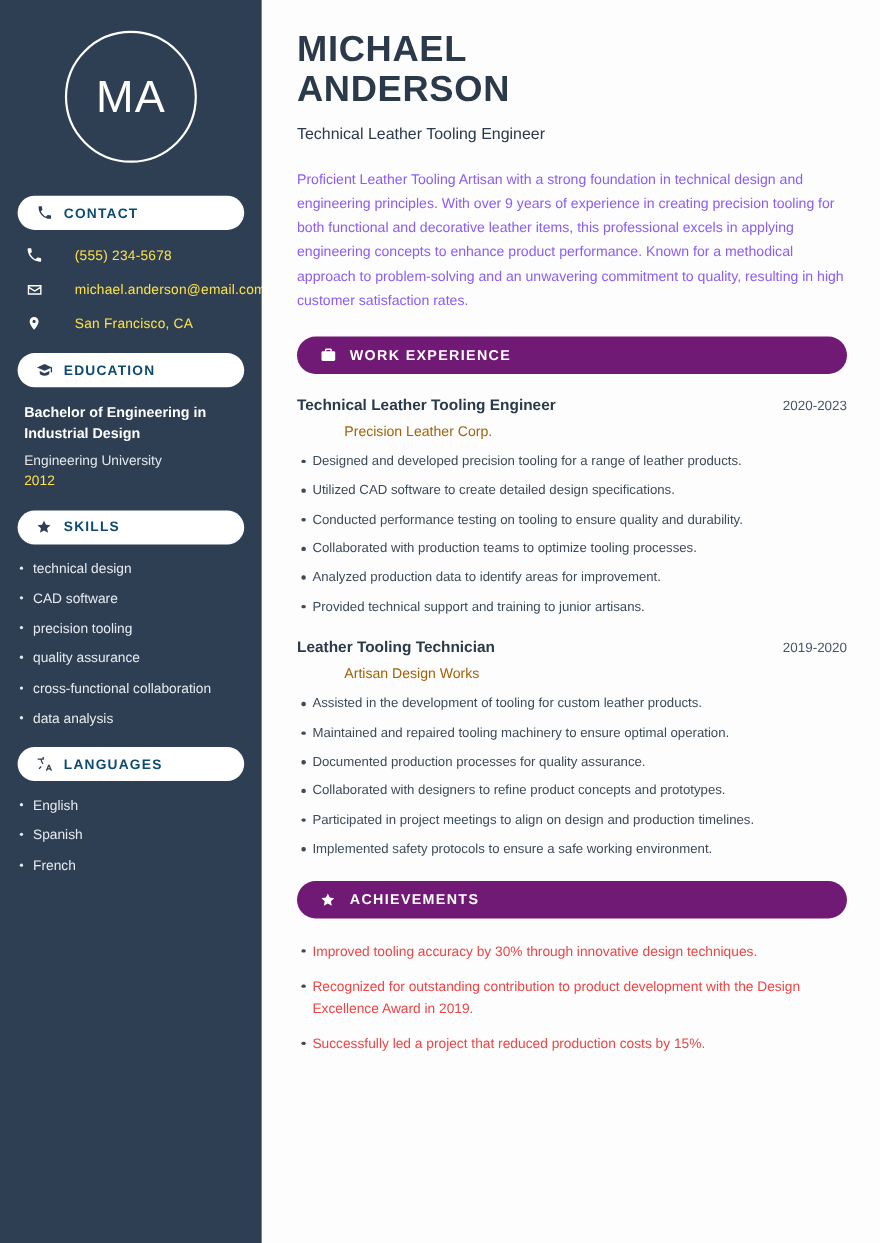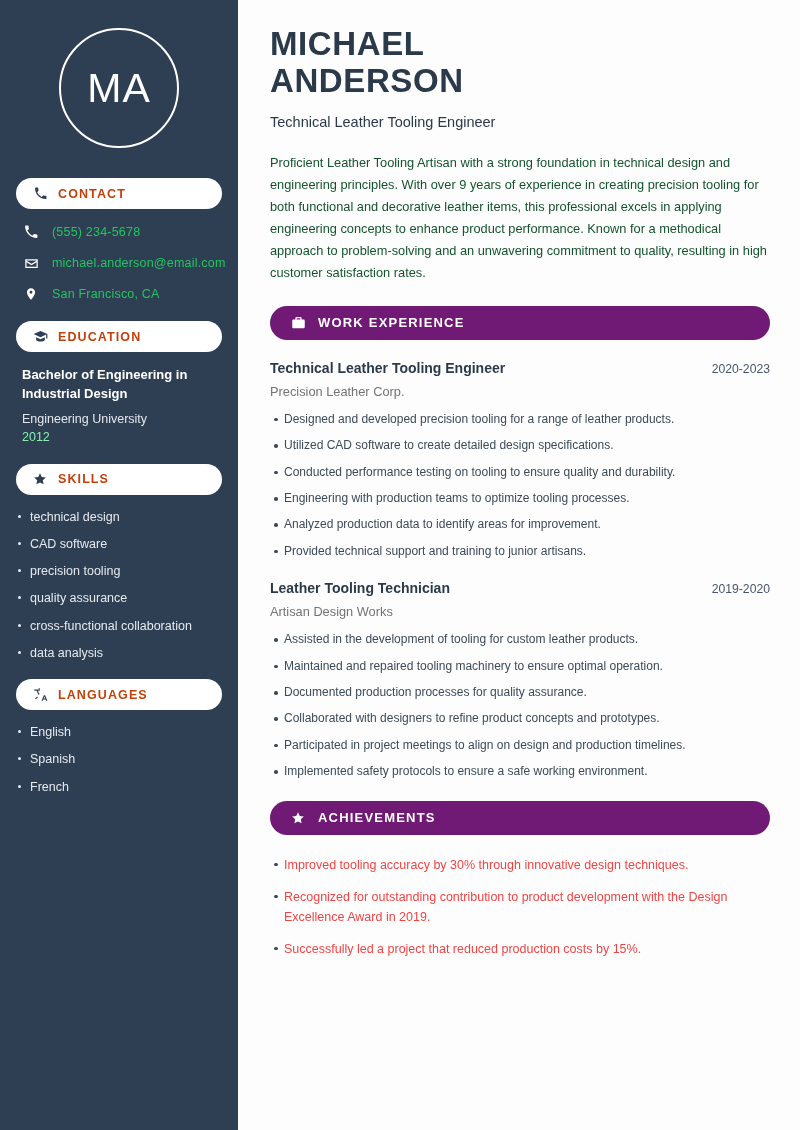--- a/index.html
+++ b/index.html
@@ -47,21 +47,21 @@
     justify-content: center;
     font-size: 41px;
     letter-spacing: 1px;
     font-weight: 400;
     color: #ffffff;
     font-family: "Liberation Sans", sans-serif;
   }
 
   .side-head {
     background: #ffffff;
-    color: #c2410c;
+    color: #0c4a6e;
     border-radius: 20px;
     height: 31px;
     margin: 0 16px 14px 16px;
     display: flex;
     align-items: center;
     padding: 0 16px;
     box-sizing: border-box;
   }
   .side-head .sh-icon {
     width: 16px;
@@ -93,43 +93,44 @@
     height: 18px;
     margin-right: 12px;
     display: flex;
     align-items: center;
     justify-content: center;
     color: #ffffff;
     flex: 0 0 18px;
   }
   .contact-row .ct {
     font-size: 12.5px;
-    color: #22c55e;
+    color: #fde047;
     letter-spacing: .2px;
+    margin-left: 16px;
   }
 
   .edu-block {
     padding: 0 22px;
     margin-bottom: 20px;
   }
   .edu-degree {
     font-size: 13px;
     font-weight: bold;
     line-height: 1.45;
     color: #ffffff;
     margin-bottom: 8px;
   }
   .edu-school {
     font-size: 12.5px;
     color: #e3e7ec;
     margin-bottom: 4px;
   }
   .edu-year {
     font-size: 12.5px;
-    color: #86efac;
+    color: #fde047;
   }
 
   .bullet-list {
     padding: 0 22px 0 30px;
     margin: 0 0 18px 0;
     list-style: none;
   }
   .bullet-list li {
     position: relative;
     font-size: 12.5px;
@@ -165,21 +166,21 @@
   }
   .job-title {
     font-size: 14.5px;
     color: #2b3a4a;
     margin-top: 14px;
     margin-bottom: 22px;
   }
   .summary {
     font-size: 12.8px;
     line-height: 1.72;
-    color: #14532d;
+    color: #8b5cf6;
     margin-bottom: 22px;
   }
 
   .section-head {
     background: #701a75;
     border-radius: 20px;
     height: 34px;
     display: flex;
     align-items: center;
     padding: 0 20px;
@@ -213,23 +214,24 @@
     font-weight: bold;
     color: #2b3a4a;
   }
   .job-dates {
     font-size: 12.2px;
     color: #46566a;
     white-space: nowrap;
   }
   .job-company {
     font-size: 12.8px;
-    color: #737373;
+    color: #a16207;
     margin-top: 8px;
     margin-bottom: 12px;
+    margin-left: 43px;
   }
   .job-bullets {
     list-style: none;
     margin: 0;
     padding: 0 0 0 14px;
   }
   .job-bullets li {
     position: relative;
     font-size: 12px;
     color: #3c4a59;
@@ -389,21 +391,21 @@
     <div class="job">
       <div class="job-row">
         <div class="job-pos">Technical Leather Tooling Engineer</div>
         <div class="job-dates">2020-2023</div>
       </div>
       <div class="job-company">Precision Leather Corp.</div>
       <ul class="job-bullets">
         <li>Designed and developed precision tooling for a range of leather products.</li>
         <li>Utilized CAD software to create detailed design specifications.</li>
         <li>Conducted performance testing on tooling to ensure quality and durability.</li>
-        <li>Engineering with production teams to optimize tooling processes.</li>
+        <li>Collaborated with production teams to optimize tooling processes.</li>
         <li>Analyzed production data to identify areas for improvement.</li>
         <li>Provided technical support and training to junior artisans.</li>
       </ul>
     </div>
 
     <div class="job">
       <div class="job-row">
         <div class="job-pos">Leather Tooling Technician</div>
         <div class="job-dates">2019-2020</div>
       </div>

